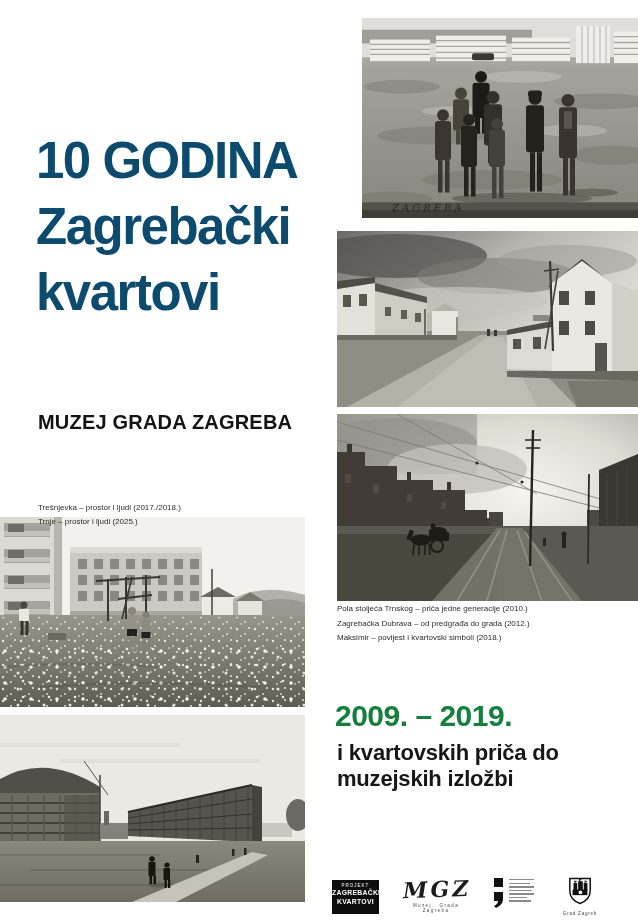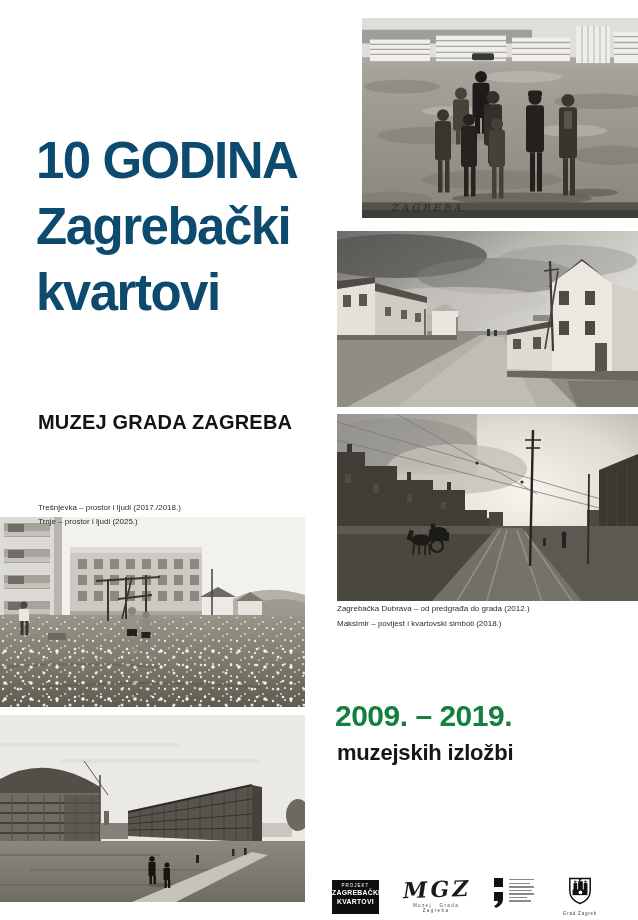--- a/index.html
+++ b/index.html
@@ -408,26 +408,28 @@
   </div>
 
   <div class="museum">MUZEJ GRADA ZAGREBA</div>
 
   <div class="caps" id="caps-left">
     <div>Trešnjevka – prostor i ljudi (2017./2018.)</div>
     <div>Trnje – prostor i ljudi (2025.)</div>
   </div>
 
   <div class="caps" id="caps-right">
+    <div>Pola stoljeća Trnskog – priča jedne generacije (2010.)</div>
     <div>Zagrebačka Dubrava – od predgrađa do grada (2012.)</div>
     <div>Maksimir – povijest i kvartovski simboli (2018.)</div>
   </div>
 
   <div class="period">2009. – 2019.</div>
   <div class="tagline">
+    <div>i kvartovskih priča do</div>
     <div>muzejskih izložbi</div>
   </div>
 
   <div class="logos">
     <div class="logo-projekt">
       <div class="lp-top">PROJEKT</div>
       <div class="lp-big">ZAGREBAČKI</div>
       <div class="lp-big">KVARTOVI</div>
     </div>
     <div class="logo-mgz">

